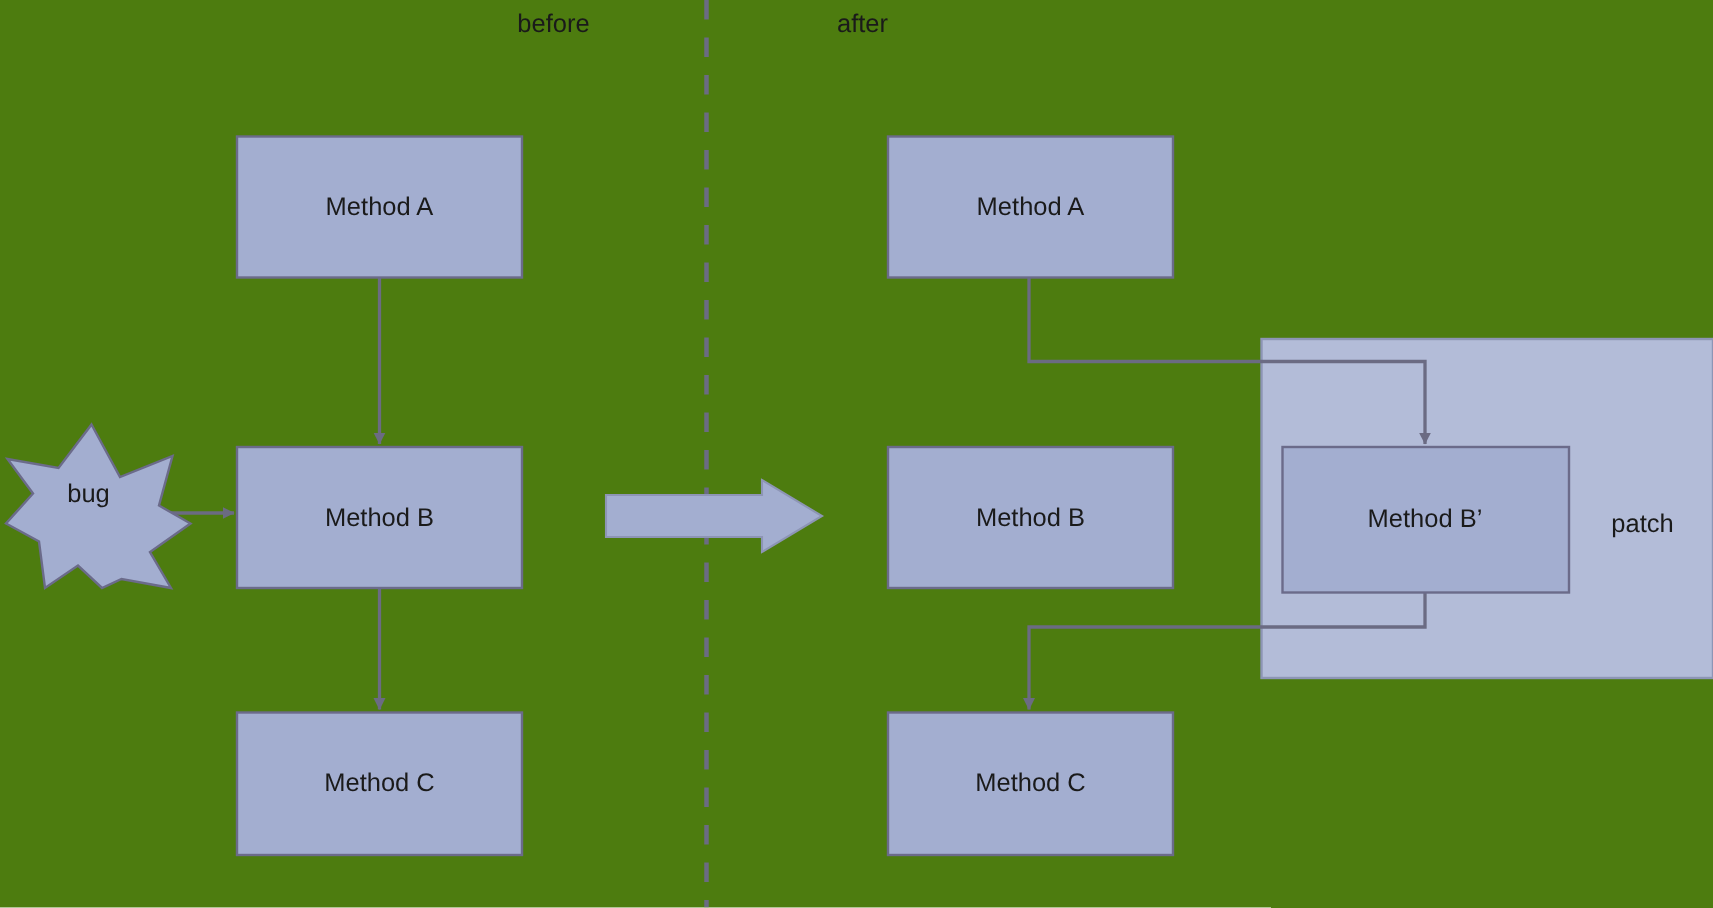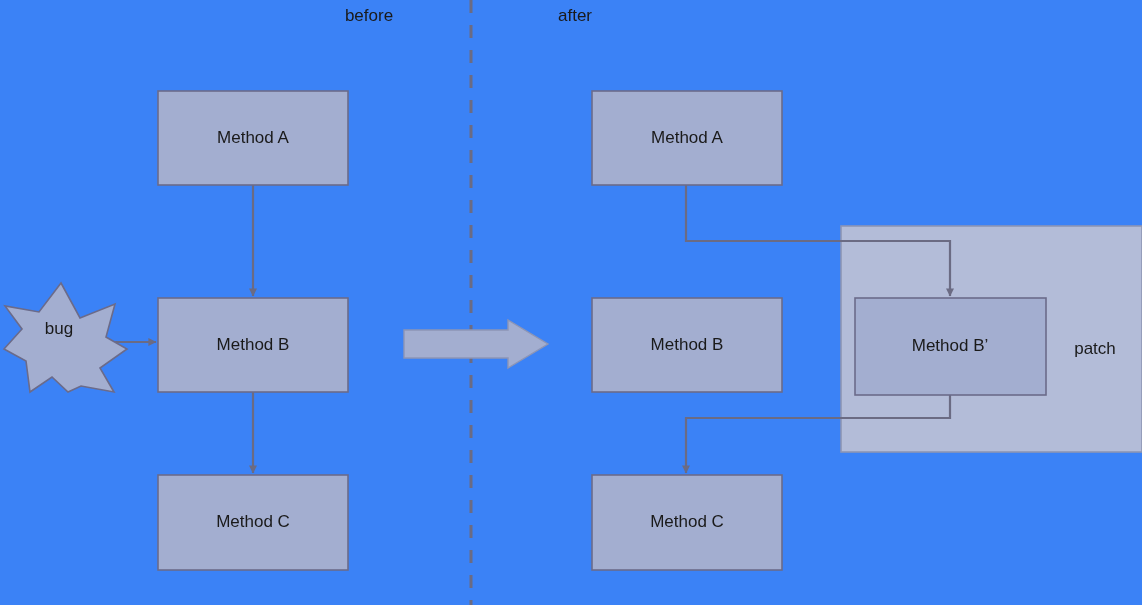--- a/index.html
+++ b/index.html
@@ -7,21 +7,21 @@
     padding: 0;
     background: #ffffff;
   }
   body {
     font-family: "Liberation Sans", sans-serif;
   }
   #canvas {
     position: relative;
     width: 1142px;
     height: 605px;
-    background: #3b82f6;
+    background: #4d7c0f;
     overflow: hidden;
   }
   #diagram-svg {
     position: absolute;
     left: 0;
     top: 0;
     width: 1142px;
     height: 605px;
     display: block;
   }

